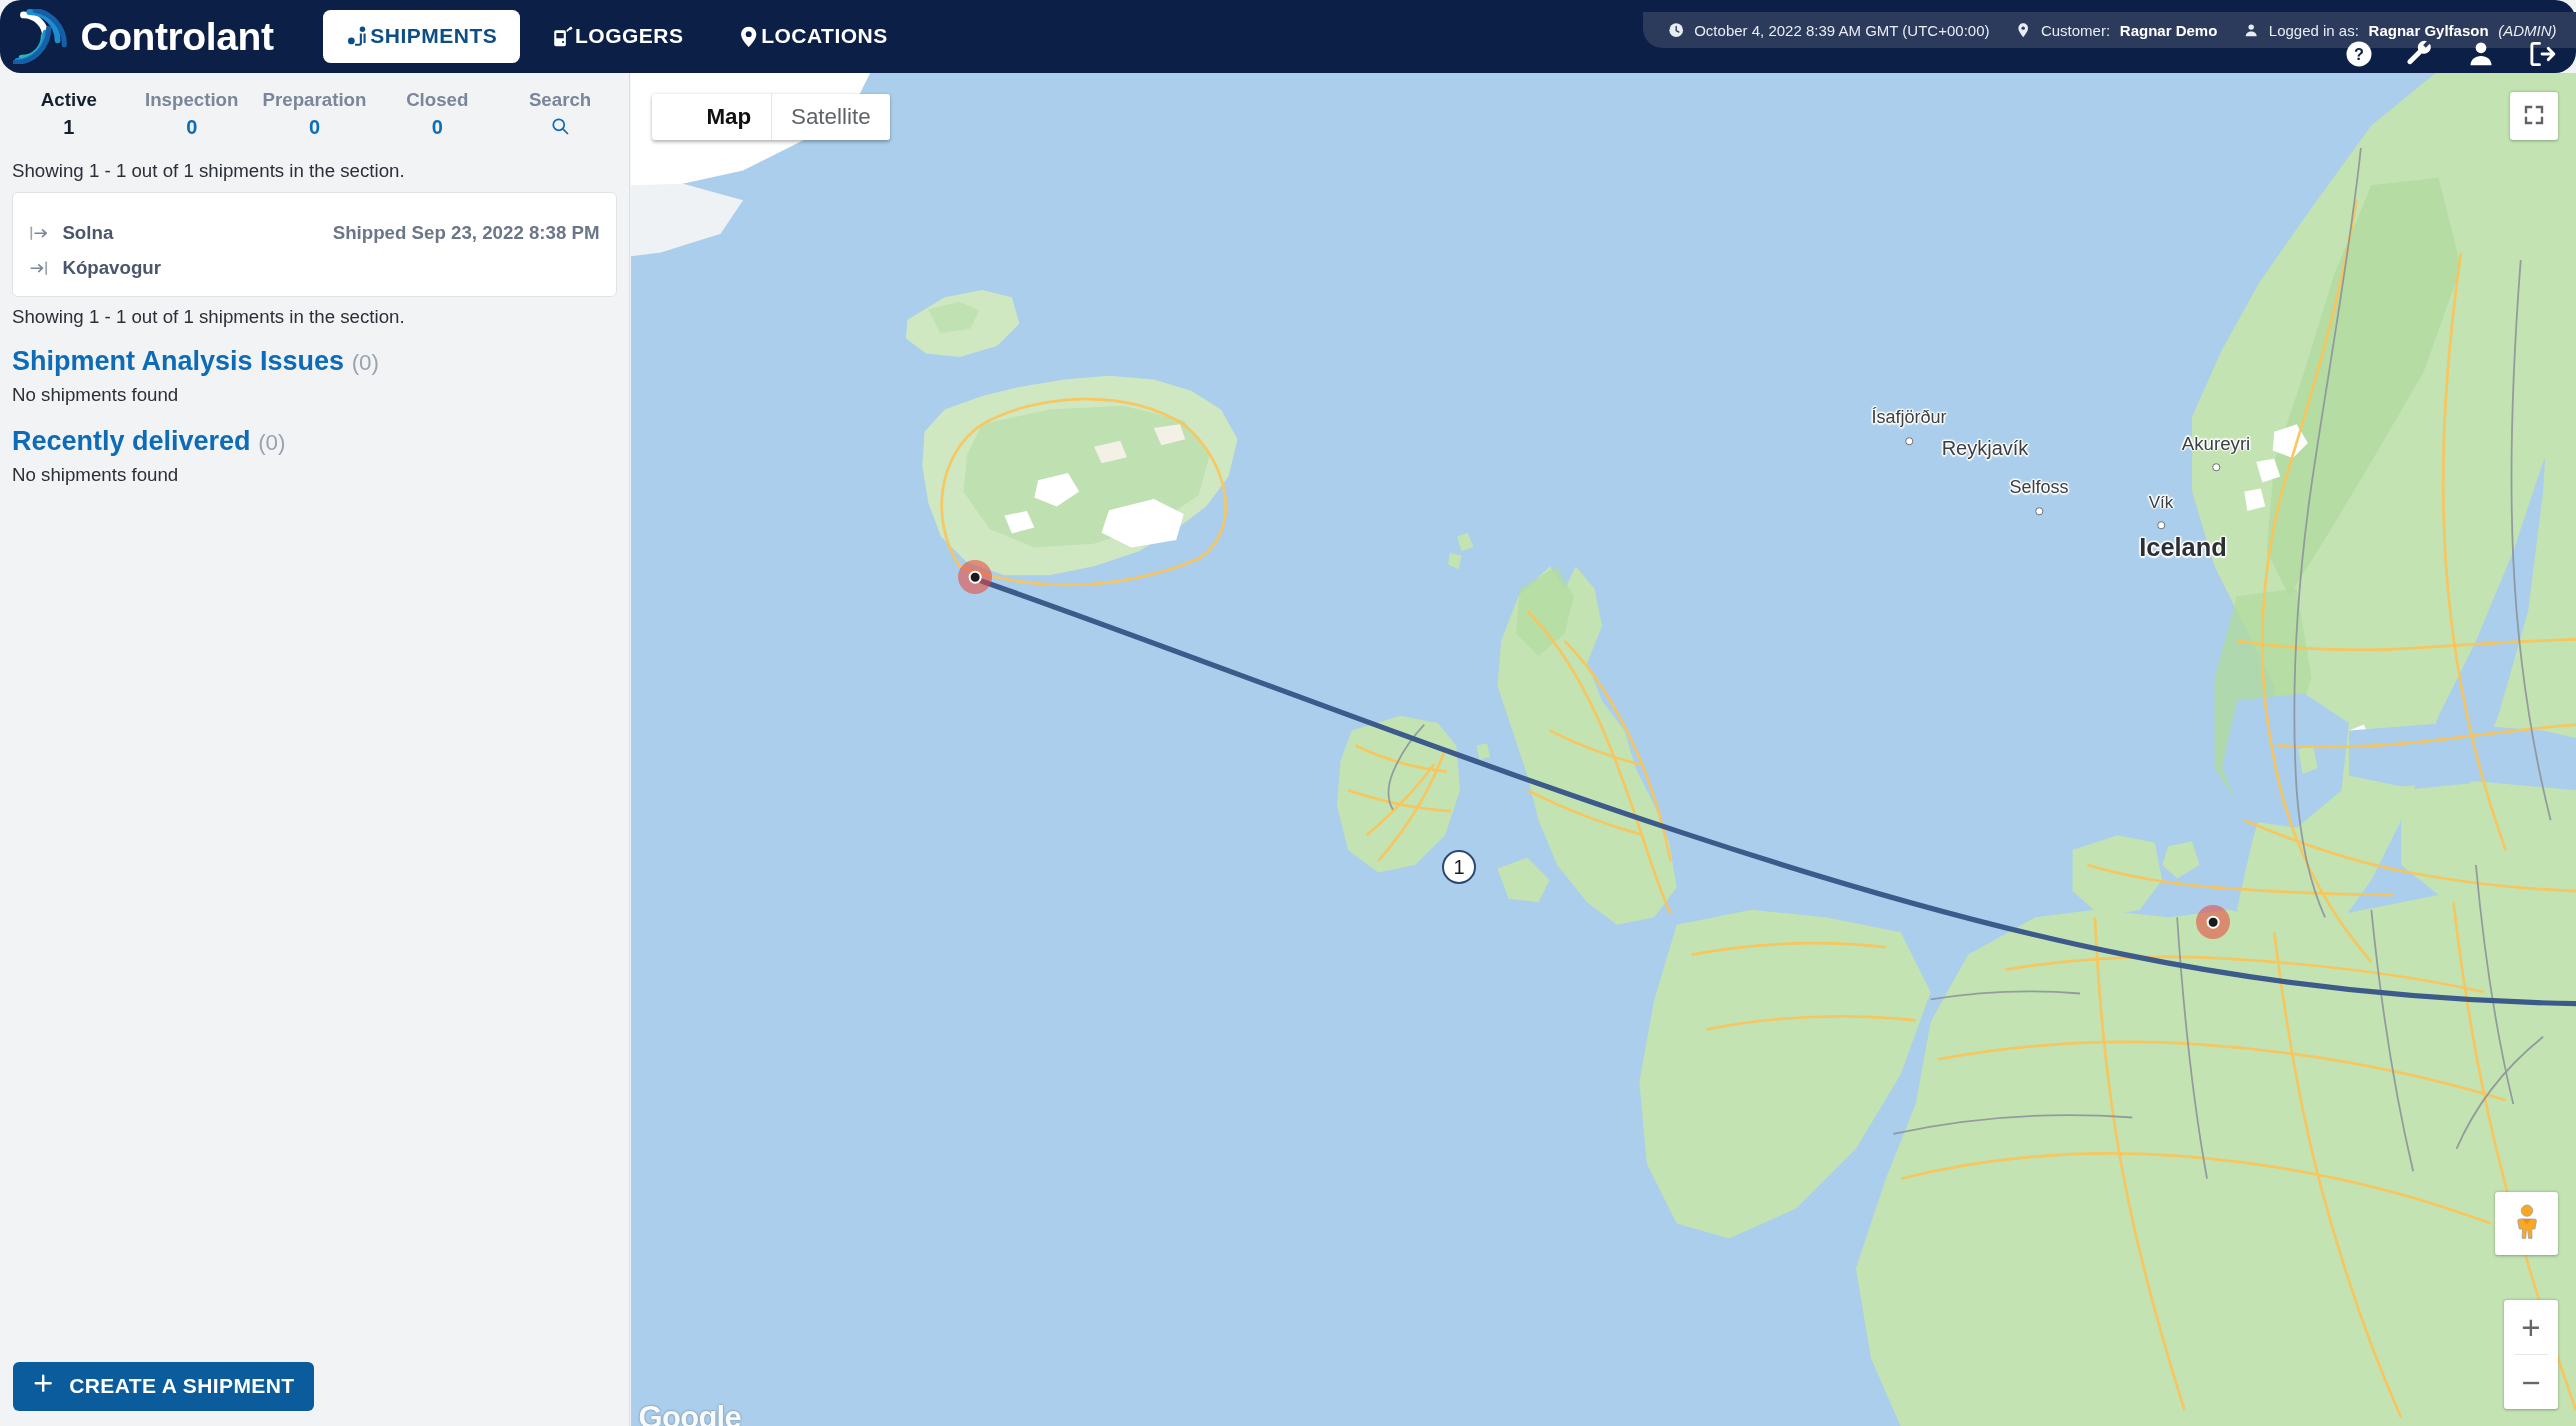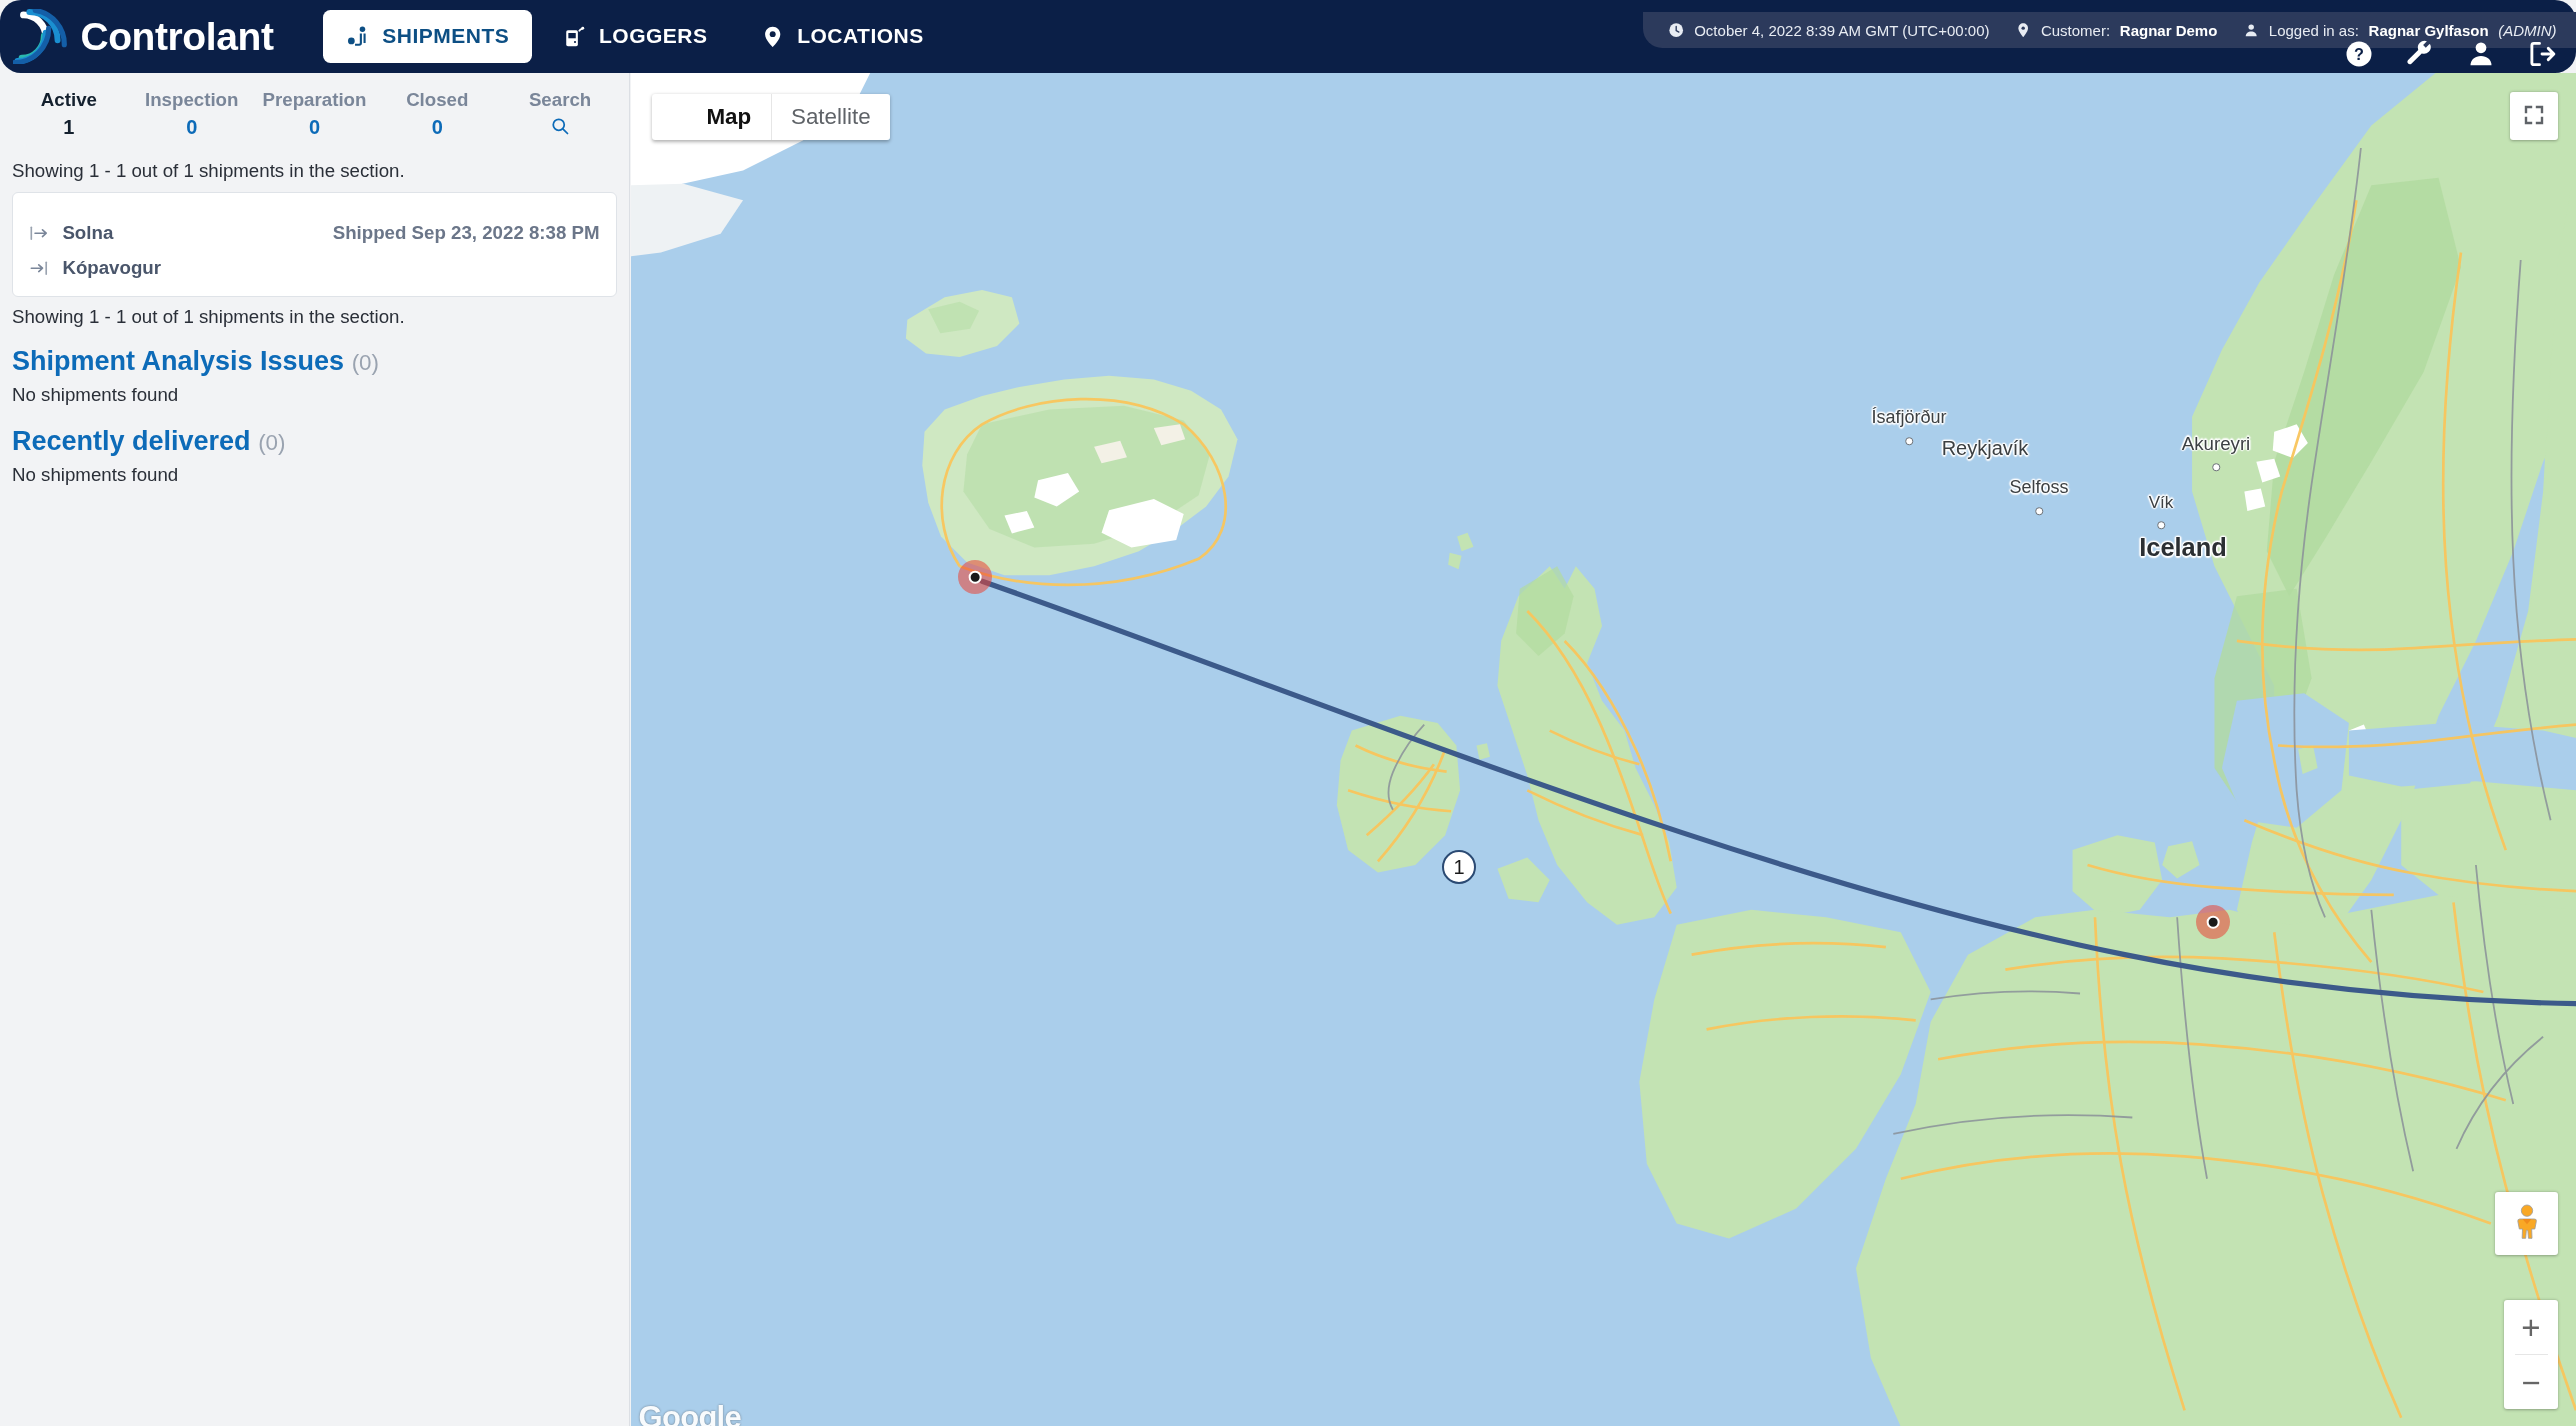--- a/index.html
+++ b/index.html
@@ -17,21 +17,21 @@
     display: flex; align-items: center; border-radius: 21px;
   }
   .logo-wrap { display: flex; align-items: center; margin-left: 13.4px; }
   .logo-mark { width: 55px; height: 55px; position: relative; }
   .brand-name {
     color: #ffffff; font-size: 39px; font-weight: bold;
     letter-spacing: -0.4px; margin-left: 12px;
   }
   .nav-tabs { display: flex; align-items: center; margin-left: 49px; gap: 7.5px; }
   .nav-tab {
-    display: flex; align-items: center; gap: 12px;
+    display: flex; align-items: center; 
     padding: 13.4px 22.4px; border-radius: 7.5px;
     color: #ffffff; font-size: 21px; font-weight: bold;
     letter-spacing: 0.5px; cursor: pointer;
   }
   .nav-tab.active { background: #ffffff; color: #0d4f84; }
   .nav-icon { width: 25.4px; height: 25.4px; display: block; }
 
   
   .status-strip {
     position: absolute; top: 12px; right: 0; height: 36px;
@@ -399,20 +399,28 @@
     <span class="count">(0)</span>
   </div>
   <div class="empty-msg">No shipments found</div>
 
   <div class="section-head">
     <span>Recently delivered</span>
     <span class="count">(0)</span>
   </div>
   <div class="empty-msg">No shipments found</div>
 
+  <button class="create-btn">
+    <span>
+      <svg width="22.4" height="22.4" viewBox="0 0 24 24">
+        <path d="M12 4 v16 M4 12 h16" stroke="#ffffff" stroke-width="2.6" stroke-linecap="round"></path>
+      </svg>
+    </span>
+    <span>CREATE A SHIPMENT</span>
+  </button>
 </div>
 
 <div class="map">
 
   <svg class="basemap" width="1945" height="1354" viewBox="0 0 2604 1812">
     <rect width="2604" height="1812" fill="#aaceeb"></rect>
 
     <path d="M0,-20 L330,-20 L300,40 L230,90 L150,130 L60,150 L0,160 Z" fill="#ffffff"></path>
     <path d="M0,150 L70,148 L150,170 L120,215 L40,240 L0,245 Z" fill="#eef2f4"></path>
 

